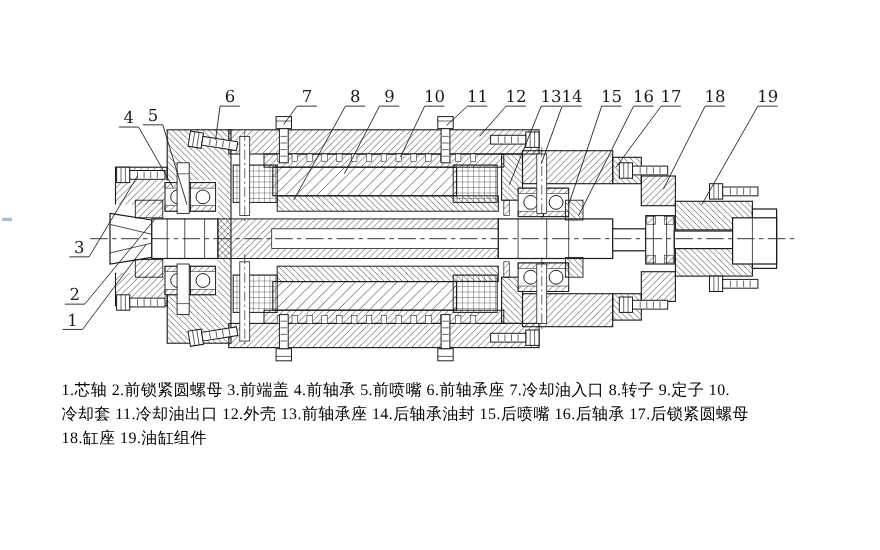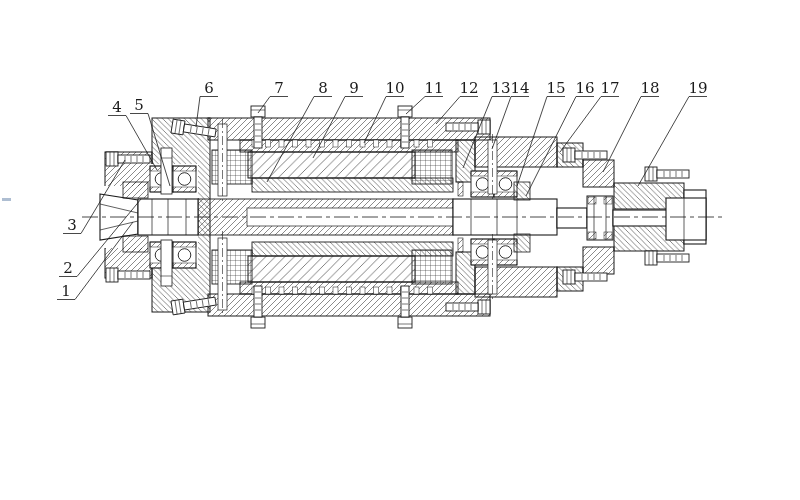--- a/index.html
+++ b/index.html
@@ -290,15 +290,20 @@
         <line x1="601" y1="96.5" x2="560" y2="152" stroke="#1b1b1b" stroke-width="0.8"></line>
         <text x="650" y="93" class="co-num">18</text>
         <line x1="641" y1="96.5" x2="659" y2="96.5" stroke="#1b1b1b" stroke-width="0.8"></line>
         <line x1="641" y1="96.5" x2="603" y2="172" stroke="#1b1b1b" stroke-width="0.8"></line>
         <text x="698" y="93" class="co-num">19</text>
         <line x1="689" y1="96.5" x2="707" y2="96.5" stroke="#1b1b1b" stroke-width="0.8"></line>
         <line x1="689" y1="96.5" x2="638" y2="186" stroke="#1b1b1b" stroke-width="0.8"></line>
       </g>
 </svg>
 
+<div class="caption">
+  <div>1.芯轴  2.前锁紧圆螺母  3.前端盖  4.前轴承  5.前喷嘴  6.前轴承座  7.冷却油入口  8.转子  9.定子  10.</div>
+  <div>冷却套  11.冷却油出口  12.外壳  13.前轴承座  14.后轴承油封  15.后喷嘴  16.后轴承  17.后锁紧圆螺母</div>
+  <div>18.缸座  19.油缸组件</div>
+</div>
 
 <div class="artifact"></div>
 </div>
 
 </body></html>

